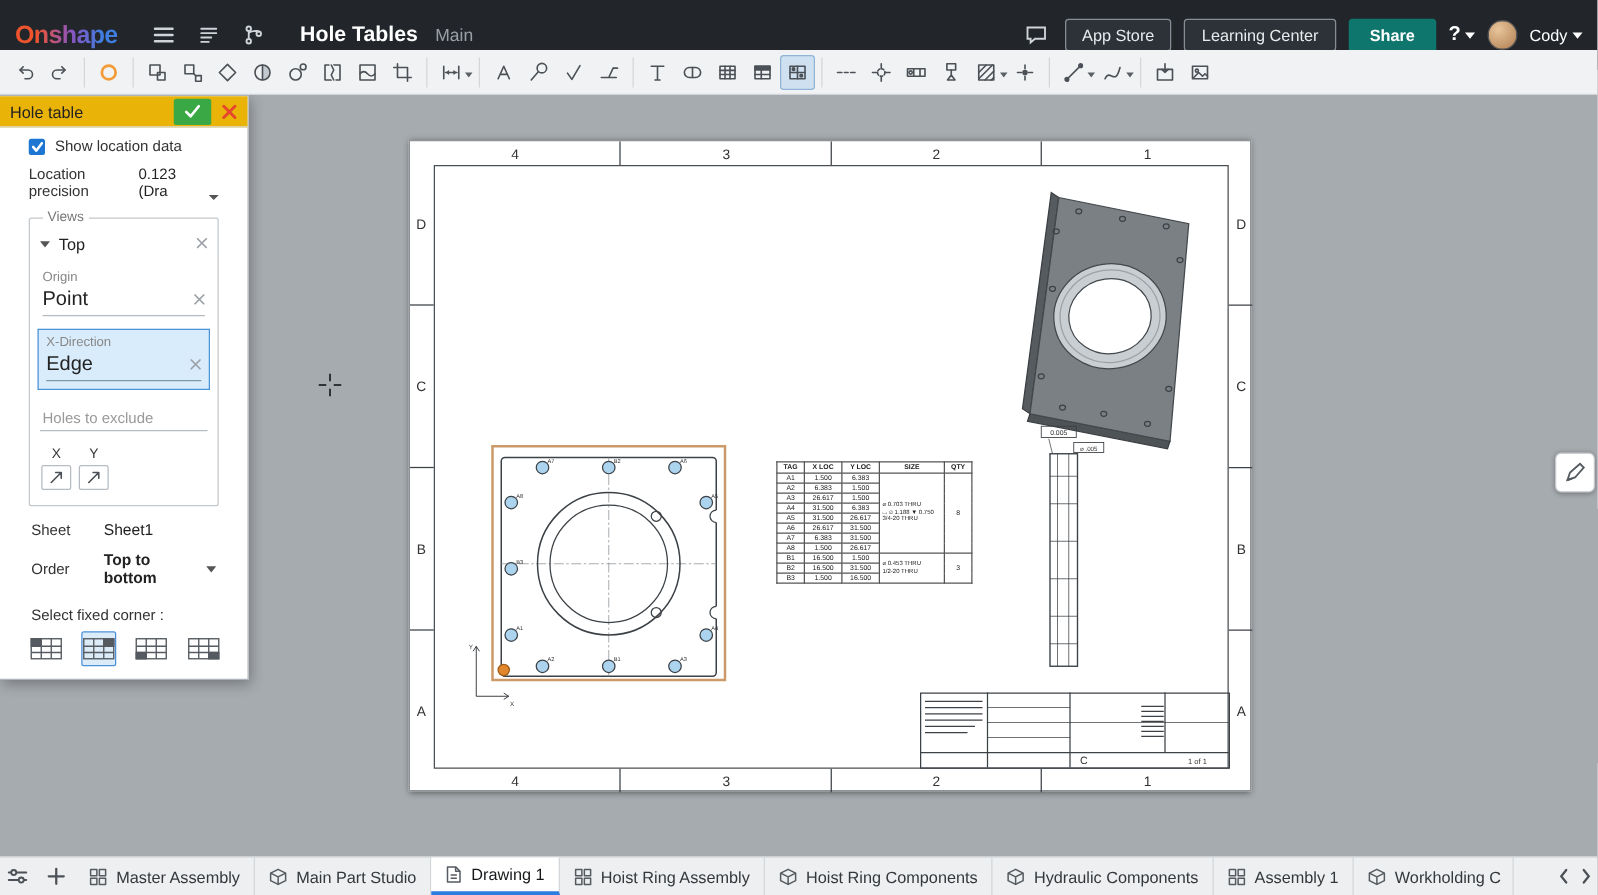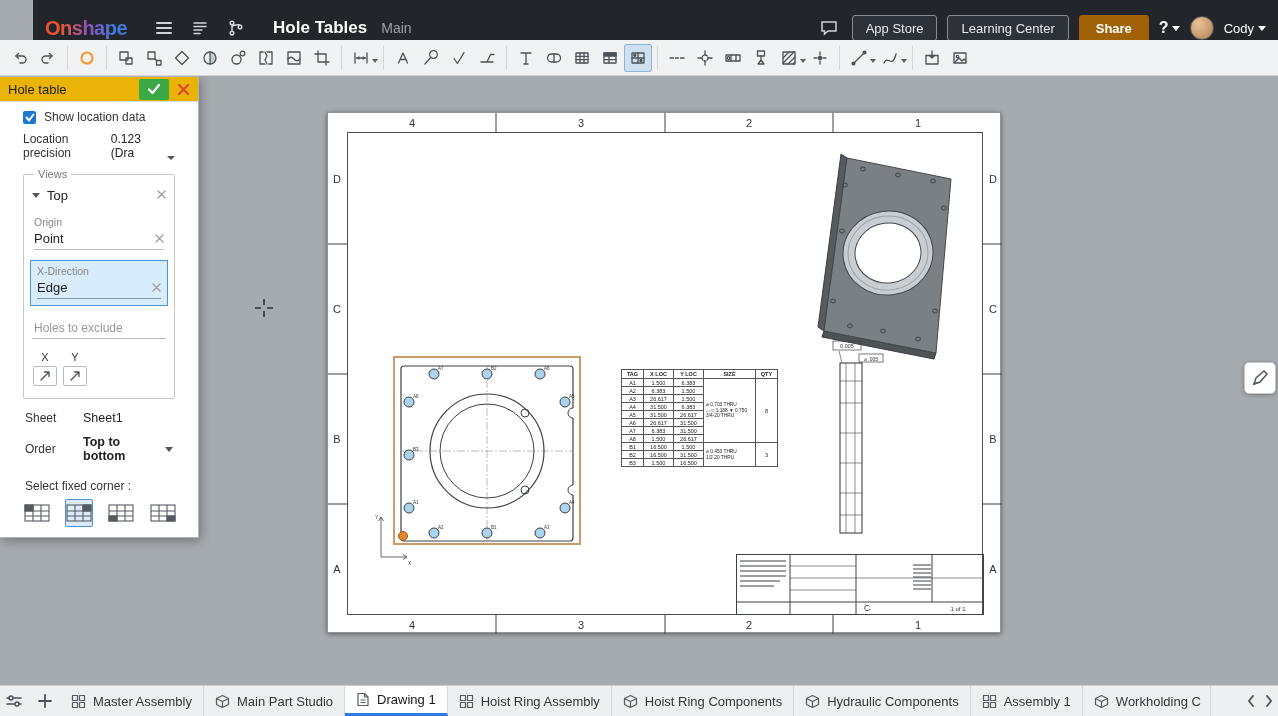--- a/index.html
+++ b/index.html
@@ -1,28 +1,28 @@
 <!DOCTYPE html>
 <html><head>
 <meta charset="utf-8">
 <style>
   * { margin:0; padding:0; box-sizing:border-box; }
   html,body { width:1278px; height:716px; overflow:hidden; font-family:"Liberation Sans", sans-serif; }
   .app { position:relative; width:1278px; height:716px; background:#a6abaf; }
 
   
-  .topbar { position:absolute; top:0; left:0; right:0; height:56px; background:#22262b; display:flex; align-items:center; padding:12px 12px; gap:10px;margin-left:33px; }
+  .topbar { position:absolute; top:0; left:0; right:0; height:56px; background:#22262b; display:flex; align-items:center; padding:12px 12px; gap:10px; }
   .logo { font-size:20px; font-weight:bold; letter-spacing:-0.5px; background:linear-gradient(90deg,#f0542d 20%,#8a54c0 55%,#3f7de0 85%); -webkit-background-clip:text; background-clip:text; color:transparent; margin-right:14px; }
   .tb-ic { width:26px; height:26px; display:flex; align-items:center; justify-content:center; }
   .tb-ic svg { stroke:#cfd4d9; fill:none; stroke-width:1.5; stroke-linecap:round; }
   .doc-title { color:#fff; font-size:17px; font-weight:600; margin-left:14px; }
   .doc-ws { color:#9aa0a6; font-size:14px; margin-left:4px; }
   .topbar .spacer { flex:1; }
   .tb-btn { height:26px; padding:0 13px; background:#2c3237; border:1px solid #878d93; border-radius:3px; color:#e8eaed; font-size:13px; display:flex; align-items:center; }
-  .tb-share { height:27px; padding:0 17px; background:#a16207; border:none; border-radius:3px; color:#fff; font-size:13px; font-weight:600; display:flex; align-items:center; }
+  .tb-share { height:27px; padding:0 17px; background:#0f766e; border:none; border-radius:3px; color:#fff; font-size:13px; font-weight:600; display:flex; align-items:center; }
   .help { color:#fff; font-size:16px; font-weight:bold; display:flex; align-items:center; gap:3px; }
   .avatar { width:24px; height:24px; border-radius:50%; background:radial-gradient(circle at 35% 30%,#e8c49a,#b07f52); border:1px solid #555; }
   .uname { color:#fff; font-size:13px; display:flex; align-items:center; gap:4px; }
   .tri { width:0; height:0; border-left:4px solid transparent; border-right:4px solid transparent; border-top:5px solid currentColor; display:inline-block; }
 
   
   .toolbar { position:absolute; top:40px; left:0; right:0; height:36px; background:#f1f2f3; border-bottom:1px solid #d2d5d8; display:flex; align-items:center; padding:0 6px; }
   .ibtn { width:28px; height:28px; border-radius:3px; display:flex; align-items:center; justify-content:center; flex:0 0 auto; }
   .ibtn svg { stroke:#4b5157; fill:none; stroke-width:1.3; stroke-linecap:round; stroke-linejoin:round; }
   .ibtn.sel { background:#cfe1f1; box-shadow:inset 0 0 0 1px #8fb4d6; }
@@ -67,21 +67,21 @@
   .sel-ctl .tri { color:#555; border-top-width:4px; }
   fieldset.views { border:1px solid #c3c8cc; border-radius:2px; margin:4px 0 12px; padding:4px 8px 12px; }
   fieldset.views legend { font-size:11px; color:#777; padding:0 4px; margin-left:2px; }
   .view-row { display:flex; align-items:center; gap:7px; height:22px; }
   .view-row .tri { color:#555; }
   .view-row .val { font-size:13px; color:#222; flex:1; }
   .xclose svg { stroke:#9aa0a6; fill:none; stroke-width:1.4; stroke-linecap:round; }
   .sub { margin-top:10px; padding:0 2px; }
   .sub-label { font-size:10.5px; color:#888; margin-bottom:3px; }
   .fieldline { display:flex; align-items:center; border-bottom:1px solid #b6bcc1; padding-bottom:3px; }
-  .fieldline .val { font-size:13px; color:#222; flex:1; }
+  .fieldline .val { font-size:16px; color:#222; flex:1; }
   .sub.active { background:#d9ecfb; border:1px solid #4c94d8; padding:4px 6px 6px; margin:10px -2px 0; }
   .sub.active .fieldline { border-bottom-color:#7d97ab; }
   .holes-input { width:100%; border:none; border-bottom:1px solid #b6bcc1; font-size:12px; padding:3px 2px; margin-top:12px; color:#333; outline:none; background:transparent; font-family:"Liberation Sans",sans-serif; }
   .holes-input::placeholder { color:#999; }
   .xy { display:flex; gap:4px; margin-top:12px; }
   .xy-col { display:flex; flex-direction:column; align-items:center; width:26px; }
   .xy-col .lbl { margin-bottom:3px; font-size:11px; }
   .flipbtn { width:24px; height:20px; border:1px solid #b6bcc1; border-radius:2px; background:#fff; display:flex; align-items:center; justify-content:center; }
   .flipbtn svg { stroke:#4b5157; fill:none; stroke-width:1.3; stroke-linecap:round; stroke-linejoin:round; }
   .kv { display:flex; align-items:center; margin:10px 2px 0; }

